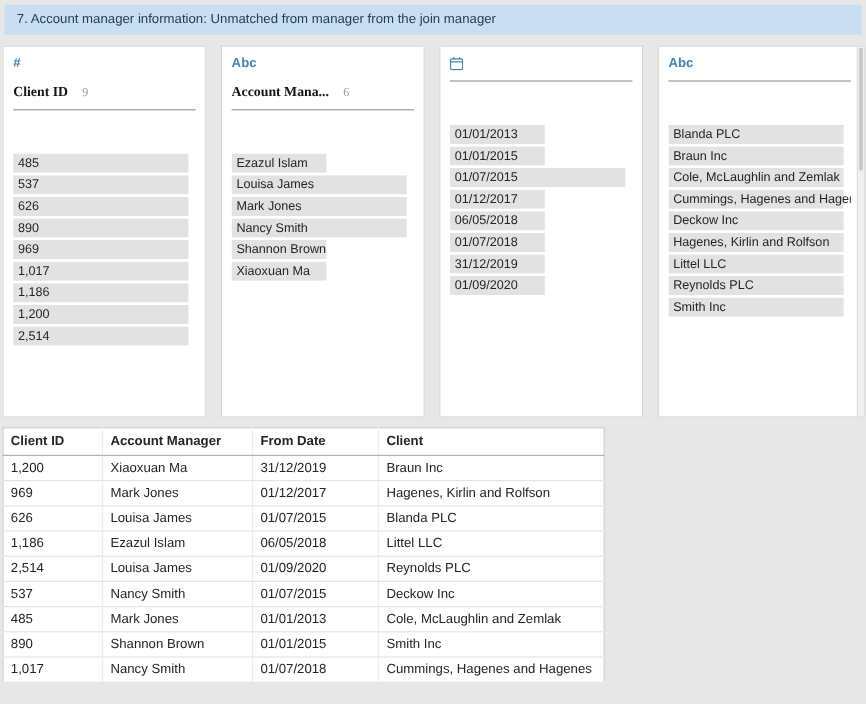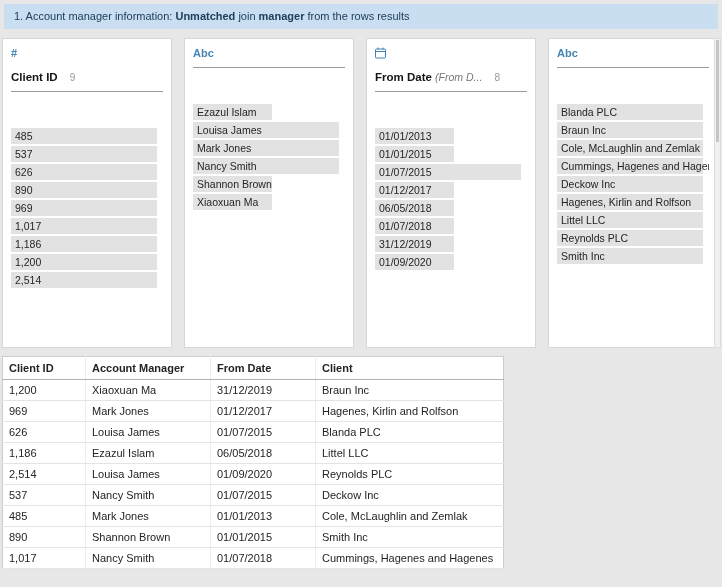--- a/index.html
+++ b/index.html
@@ -9,34 +9,34 @@
     font-family:"Liberation Sans", sans-serif;
     position:relative;
     overflow:hidden;
   }
   .banner {
     position:absolute; left:4px; top:4px; width:714px; height:25px;
     background:#c9def0; color:#21405c;
     font-size:11px; line-height:25px; padding-left:10px;
     white-space:nowrap; overflow:hidden;
   }
-  .banner b { font-weight:bold; }
+  .banner b { font-weight:normal; }
 
   .profiles {
     position:absolute; left:2px; top:38px; width:712px; height:310px;
     display:flex; gap:12px; align-items:flex-start;
   }
   .card {
     width:170px; height:310px; background:#ffffff;
     border:1px solid #d6d6d6; padding:8px 8px 0 8px;
     position:relative; overflow:hidden; flex:none;
   }
   .type-row { height:14px; font-size:11px; font-weight:bold; color:#4484b4; line-height:12px; }
   .type-icon { display:inline-block; }
-  .field-row { margin-top:8px; height:16px; white-space:nowrap; overflow:hidden; font-size:11.5px; line-height:16px; }
+  .field-row { margin-top:8px; height:16px; white-space:nowrap; overflow:hidden; font-size:11.5px; line-height:16px;font-family:Liberation Serif, serif; }
   .fname  { font-weight:bold; color:#141414; }
   .falias { font-style:italic; color:#787878; font-size:10.5px; }
   .fcount { color:#989898; font-size:10px; margin-left:9px; }
   .rule { border-bottom:1px solid #9a9a9a; margin-top:6px; }
   .vlist { margin-top:36px; }
   .vrow { position:relative; height:16px; margin-bottom:2px; overflow:hidden; }
   .vbar { position:absolute; left:0; top:0; height:16px; background:#e2e2e2; }
   .vlabel {
     position:relative; font-size:10.5px; line-height:16px; color:#242424;
     padding-left:4px; white-space:nowrap;
@@ -55,21 +55,21 @@
     border-bottom:1px solid #e4e4e4; border-right:1px solid #ededed;
     padding:0 6px; height:21px; white-space:nowrap; overflow:hidden;
   }
   th { font-weight:bold; height:23px; border-bottom:1px solid #b2b2b2; }
   th:last-child, td:last-child { border-right:none; }
 </style>
 </head>
 <body>
 
 <div class="banner">
-  <span>1. Account manager information: </span><b>Unmatched</b><span> join </span><b>manager</b><span> from the rows results</span>
+  <span>7. Account manager information: </span><b>Unmatched</b><span> from </span><b>manager</b><span> from the join manager</span>
 </div>
 
 <div class="profiles" id="profiles">
     <div class="card">
     <div class="type-row">
       <span class="type-icon">#</span>
     </div>
     <div class="field-row">
       <span class="fname">Client ID</span>
       <span class="falias"></span>
@@ -111,20 +111,25 @@
         </div>
         <div class="vrow">
           <div class="vbar" style="width: 96%;"></div>
           <div class="vlabel">2,514</div>
         </div>
       </div>
   </div>
     <div class="card">
     <div class="type-row">
       <span class="type-icon">Abc</span>
+    </div>
+    <div class="field-row">
+      <span class="fname">Account Mana...</span>
+      <span class="falias"></span>
+      <span class="fcount">6</span>
     </div>
     <div class="rule"></div>
     <div class="vlist">
         <div class="vrow">
           <div class="vbar" style="width: 52%;"></div>
           <div class="vlabel">Ezazul Islam</div>
         </div>
         <div class="vrow">
           <div class="vbar" style="width: 96%;"></div>
           <div class="vlabel">Louisa James</div>
@@ -148,25 +153,20 @@
       </div>
   </div>
     <div class="card">
     <div class="type-row">
       <span class="type-icon"><svg width="11" height="12" viewBox="0 0 11 12">
             <rect x="0.5" y="2" width="10" height="9" rx="1" fill="none" stroke="#4484b4"></rect>
             <line x1="0.5" y1="4.5" x2="10.5" y2="4.5" stroke="#4484b4"></line>
             <line x1="3" y1="0.5" x2="3" y2="2.5" stroke="#4484b4"></line>
             <line x1="8" y1="0.5" x2="8" y2="2.5" stroke="#4484b4"></line>
           </svg></span>
-    </div>
-    <div class="field-row">
-      <span class="fname">From Date</span>
-      <span class="falias">(From D...</span>
-      <span class="fcount">8</span>
     </div>
     <div class="rule"></div>
     <div class="vlist">
         <div class="vrow">
           <div class="vbar" style="width: 52%;"></div>
           <div class="vlabel">01/01/2013</div>
         </div>
         <div class="vrow">
           <div class="vbar" style="width: 52%;"></div>
           <div class="vlabel">01/01/2015</div>

